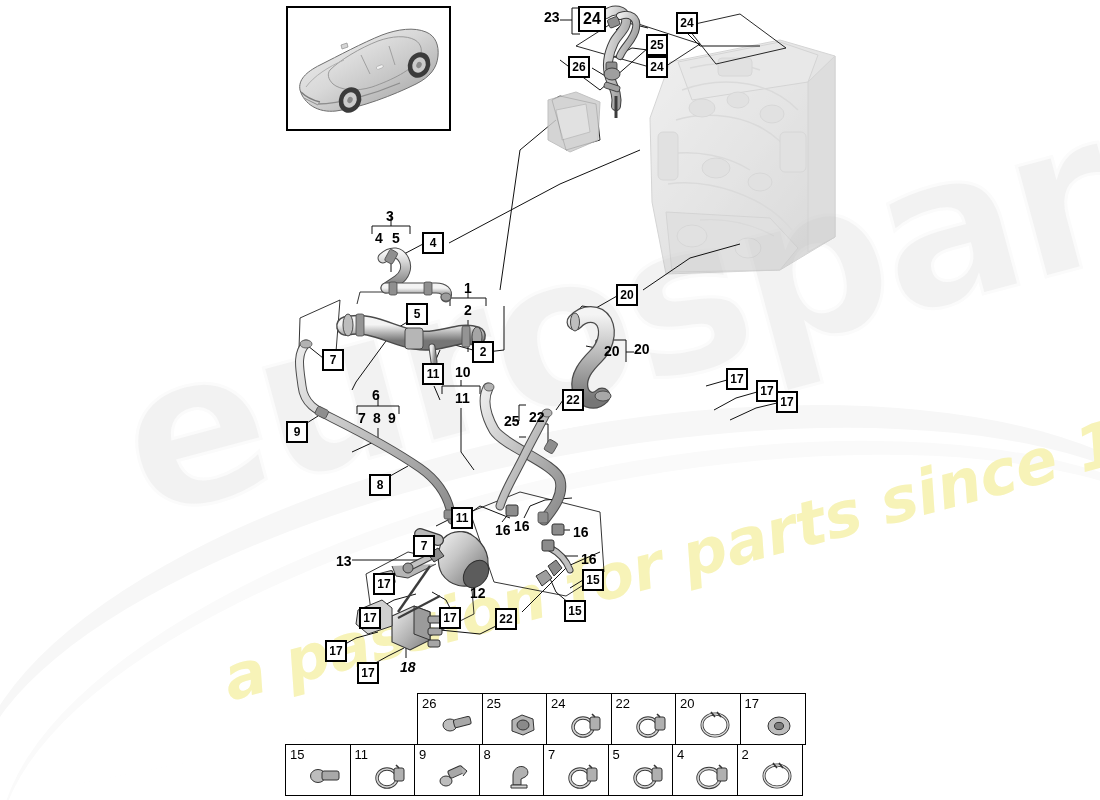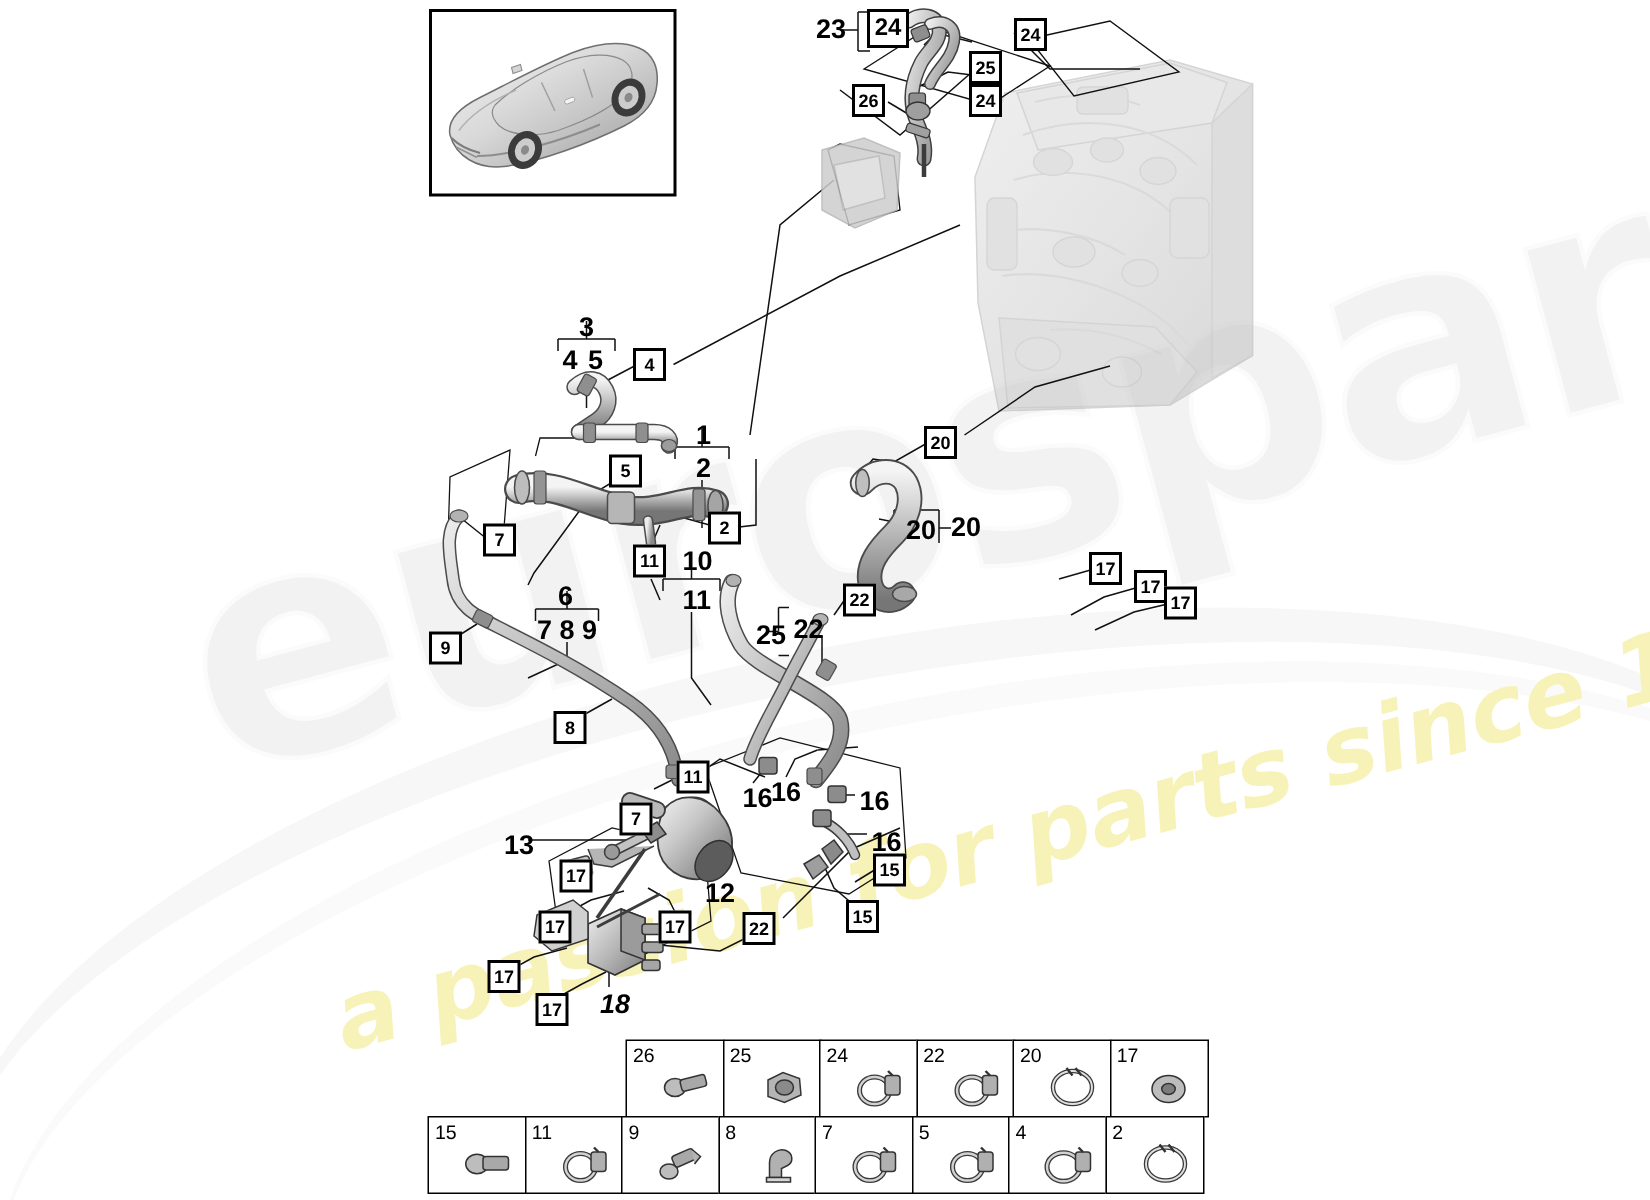--- a/index.html
+++ b/index.html
@@ -79,21 +79,21 @@
     line-height:1;
   }
   .cbox.sm{width:22px;height:22px;font-size:12px;}
   .cbox.md{width:26px;height:24px;font-size:13px;}
 
   
   .bnum{
     position:absolute;font-weight:bold;font-size:17px;color:#000;
     font-family:"Liberation Sans", sans-serif;line-height:1;white-space:nowrap;
   }
-  .bnum.big{font-size:18px;}
+  .bnum.big{font-size:14px;}
 
   
   .legend{position:absolute;}
   .lrow{position:absolute;display:flex;}
   .lcell{
     width:66px;height:52px;border:1.5px solid #000;
     box-sizing:border-box;background:#fff;position:relative;
     margin-left:-1.5px;
   }
   .lcell:first-child{margin-left:0;}

